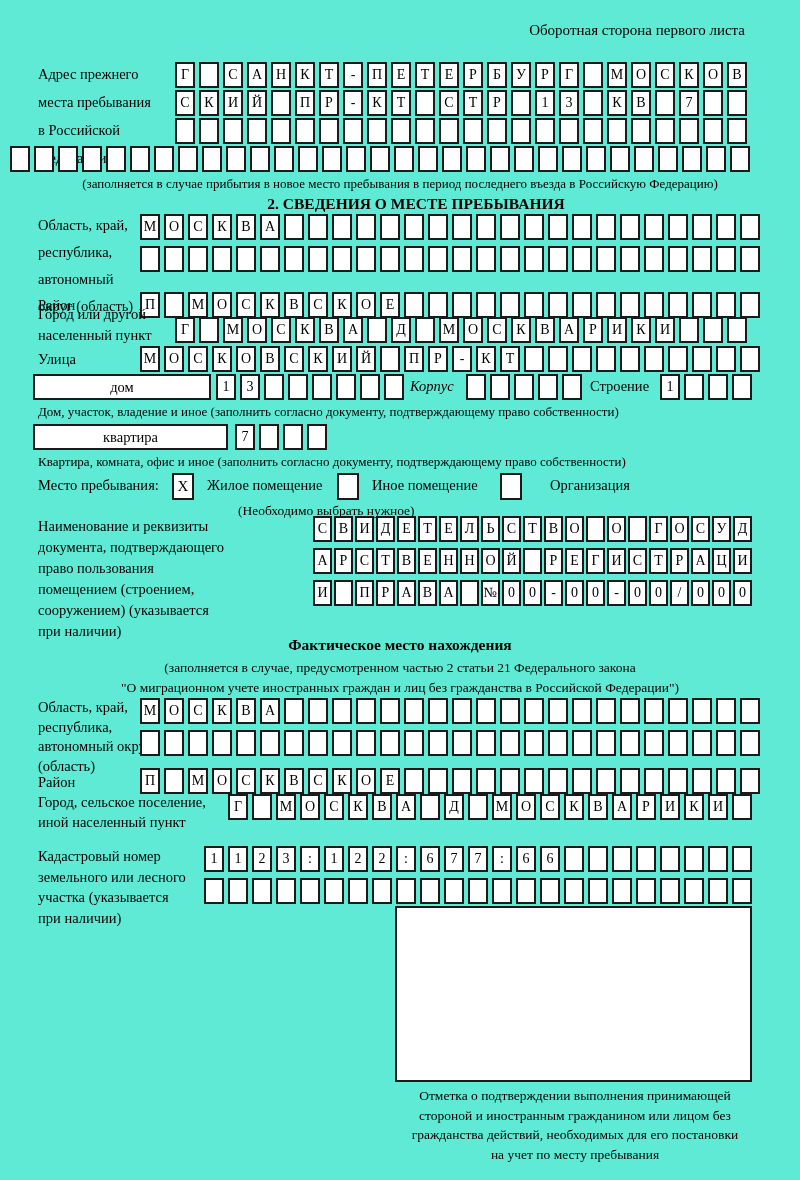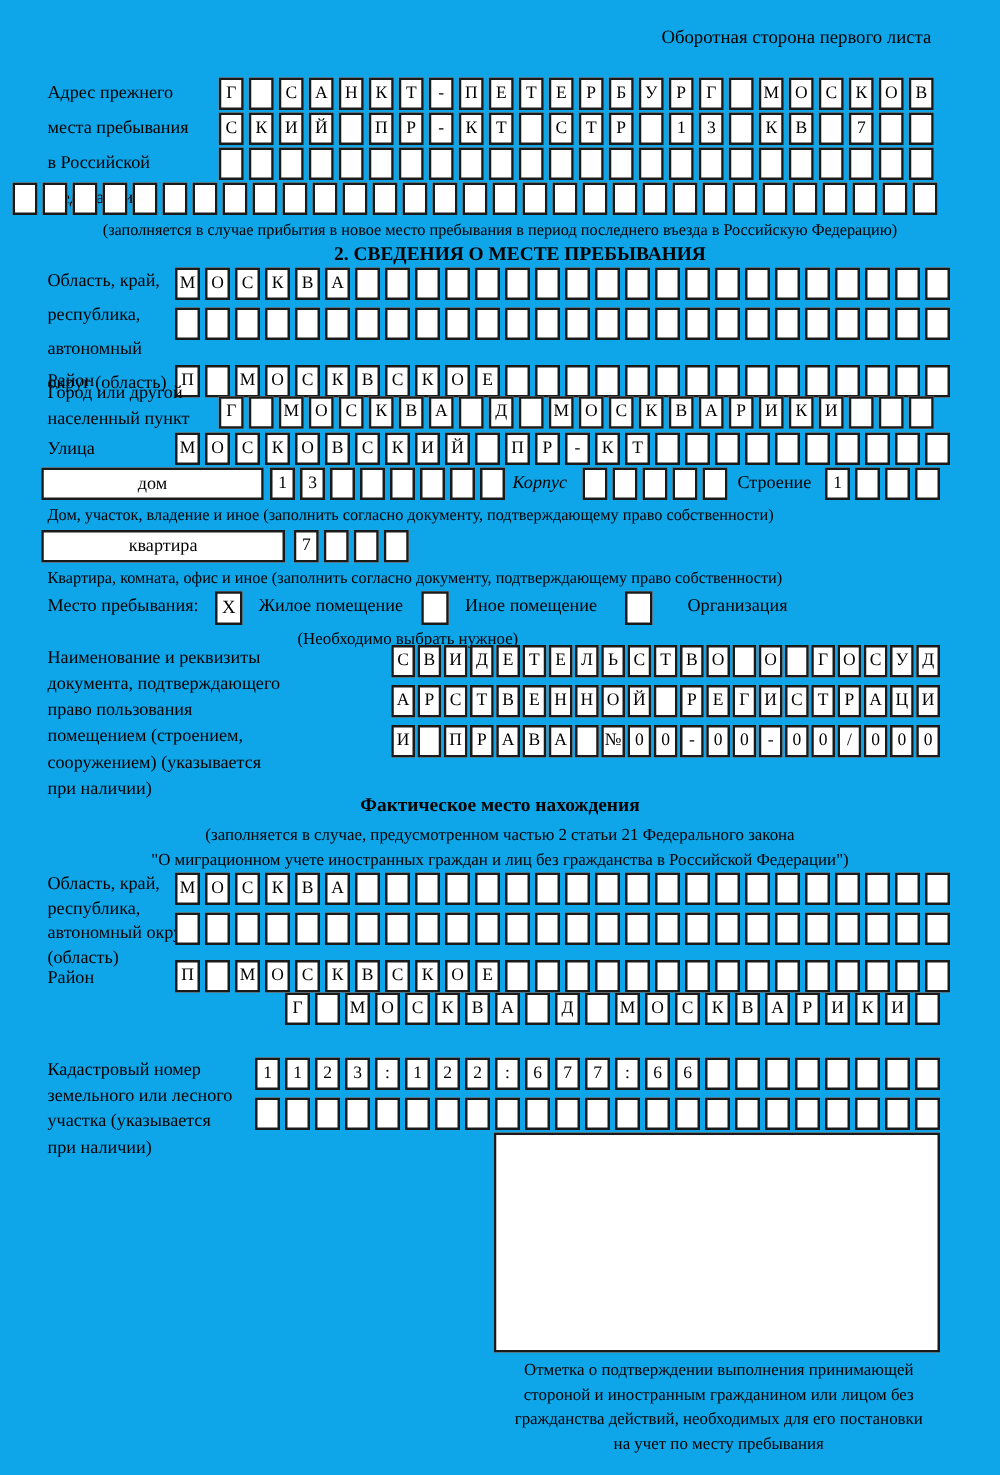--- a/index.html
+++ b/index.html
@@ -1,16 +1,16 @@
 <!DOCTYPE html>
 <html><head>
 <meta charset="utf-8">
 <style>
   html,body{margin:0;padding:0;background:#fff;}
-  .page{position:relative;width:800px;height:1180px;background:#0ea5e9;color:#000;
+  .page{position:relative;width:800px;height:1180px;background:#5eead4;color:#000;
         font-family:"Liberation Serif","DejaVu Serif",serif;overflow:hidden;}
   .abs{position:absolute;}
   .label{font-size:14.5px;}
   .lines .line{white-space:nowrap;}
   .note{font-size:13px;}
   .center{text-align:center;}
   .heading{font-weight:bold;font-size:15.5px;text-align:center;width:800px;left:0;}
   .cells{display:flex;}
   .cell{box-sizing:border-box;width:20px;height:26px;border:2px solid #1a1a1a;margin-right:4px;
         display:flex;align-items:center;justify-content:center;font-size:14px;line-height:1;background:#fff;}
@@ -526,20 +526,24 @@
       <span class="cell"></span>
       <span class="cell"></span>
       <span class="cell"></span>
       <span class="cell"></span>
       <span class="cell"></span>
       <span class="cell"></span>
       <span class="cell"></span>
       <span class="cell"></span>
     </div>
 
+  <div class="abs label lines" style="left:38px;top:792px;line-height:20px;">
+      <div class="line">Город, сельское поселение,</div>
+      <div class="line">иной населенный пункт</div>
+    </div>
   <div class="abs cells" style="left:228px;top:794px;">
       <span class="cell">Г</span>
       <span class="cell"></span>
       <span class="cell">М</span>
       <span class="cell">О</span>
       <span class="cell">С</span>
       <span class="cell">К</span>
       <span class="cell">В</span>
       <span class="cell">А</span>
       <span class="cell"></span>

